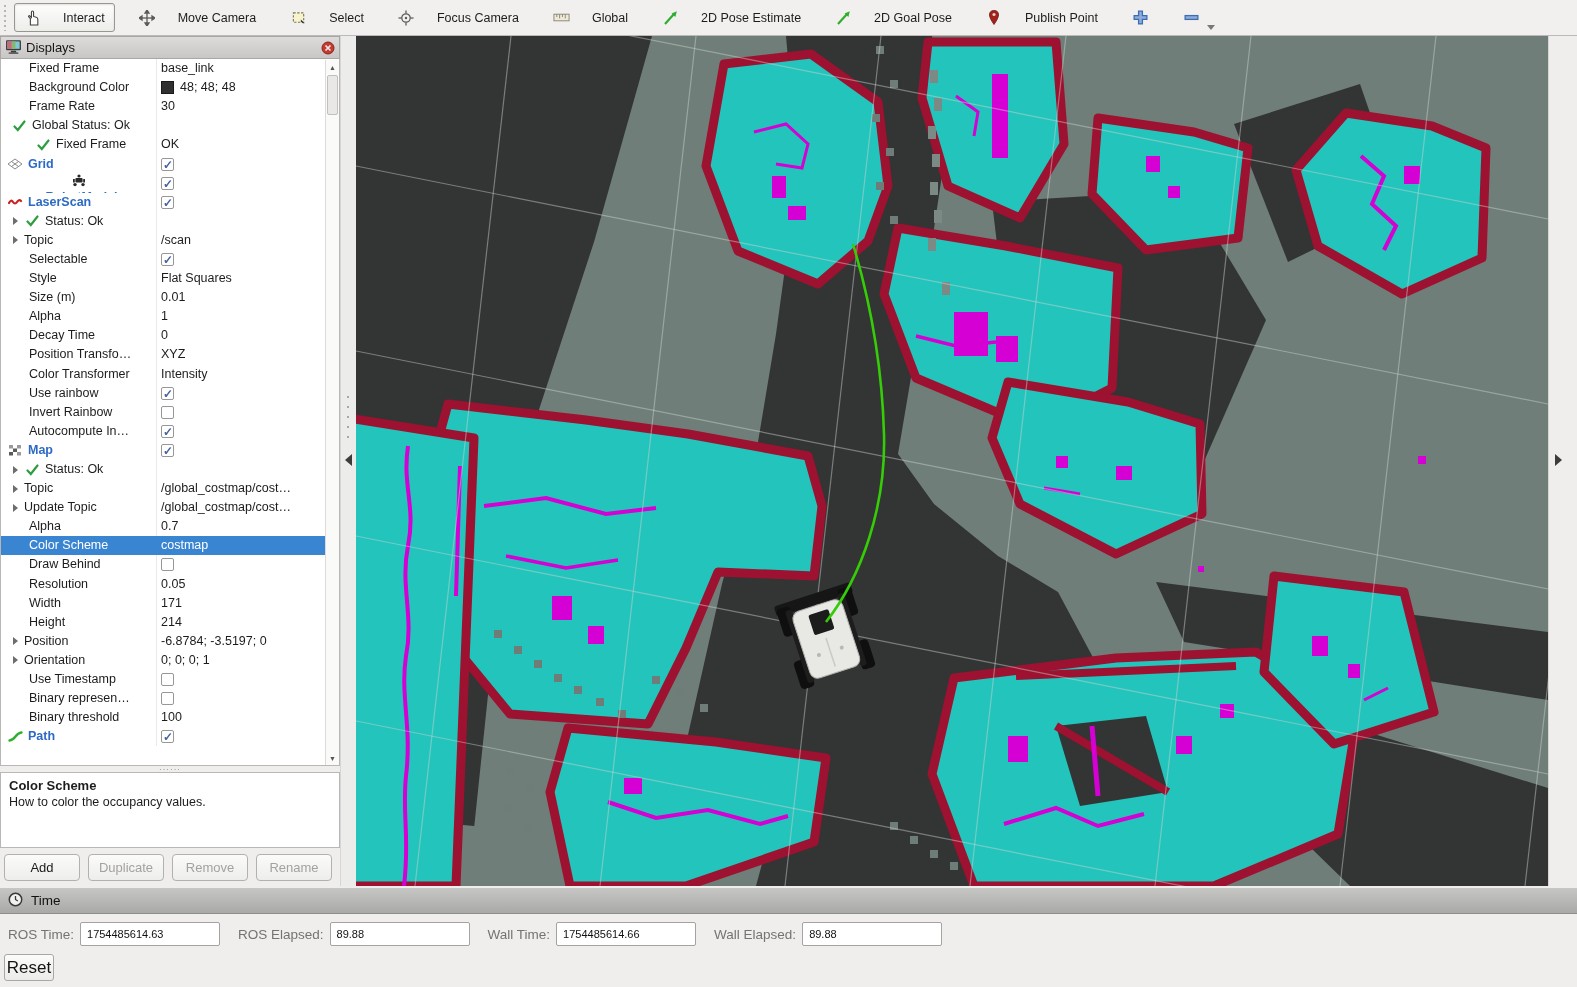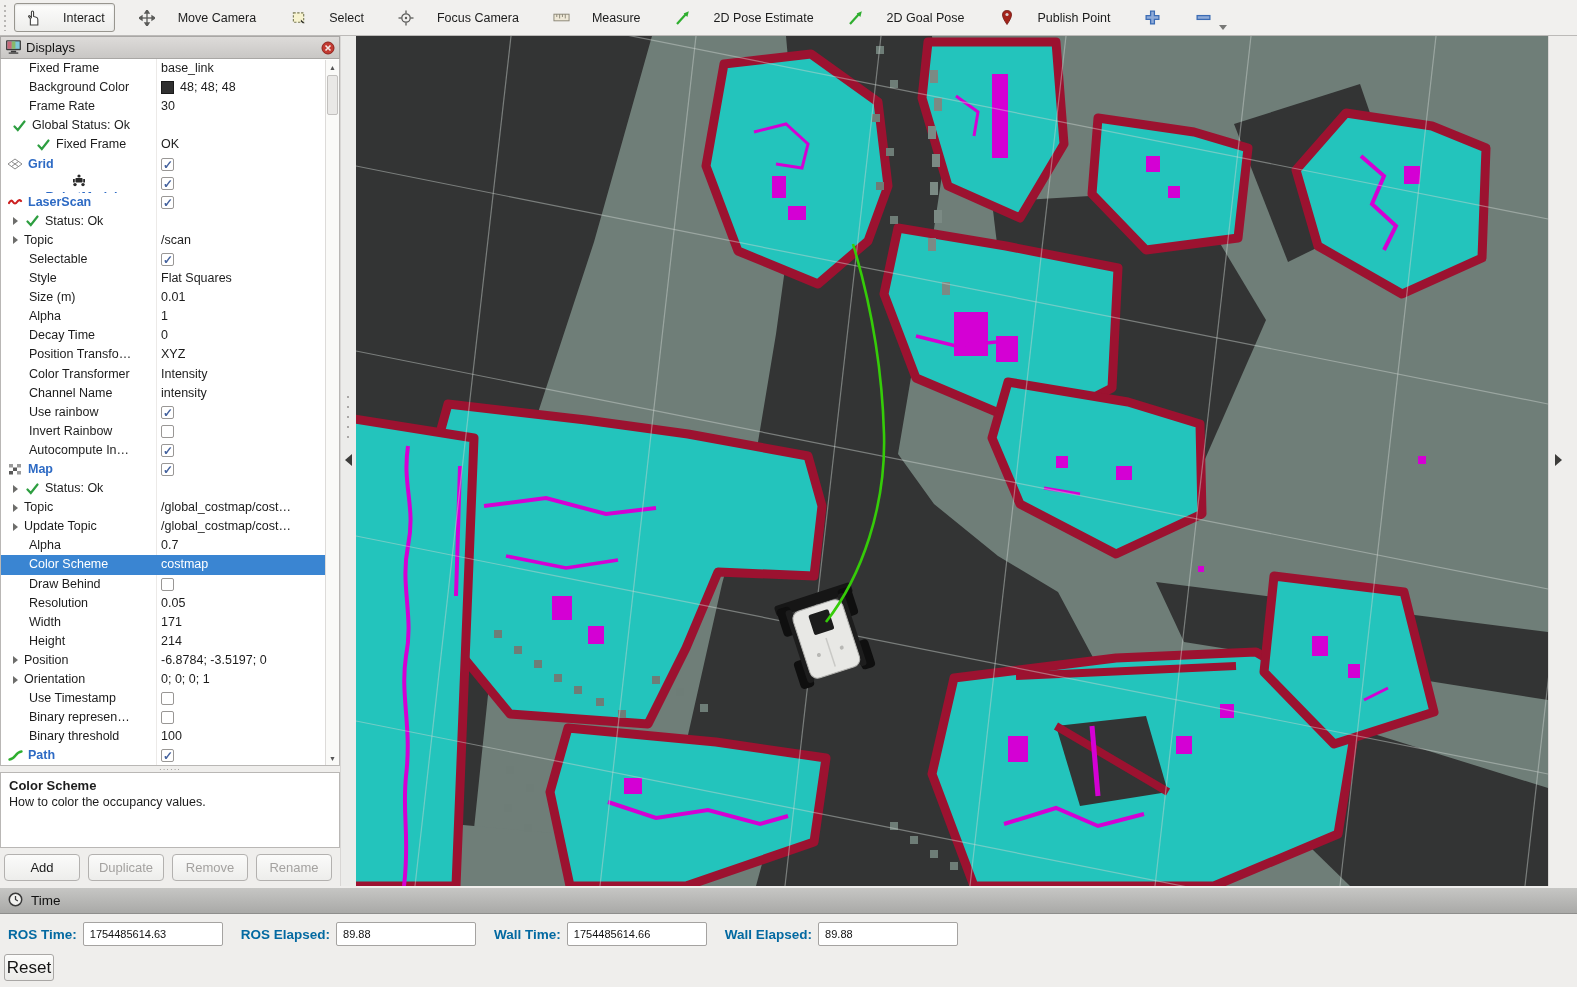--- a/index.html
+++ b/index.html
@@ -78,21 +78,21 @@
   .gdash{fill:#7b8a84;}
   .gridline{stroke:var(--grid-line);stroke-width:1.2;opacity:.45;}
   .pathline{stroke:var(--path-green);stroke-width:2.6;fill:none;}
 
   
   #time-panel{position:absolute;left:0;top:886px;width:1577px;height:101px;background:#efeeec;}
   #time-header{position:absolute;left:0;top:2px;width:1577px;height:26px;background:linear-gradient(#c6c6c4,#a9a9a7);
     border-top:1px solid #98
 9896;border-bottom:1px solid #8e8e8c;display:flex;align-items:center;gap:8px;padding:0 8px;font-size:13.5px;color:#111;}
   #time-fields{position:absolute;left:8px;top:34px;height:28px;display:flex;align-items:center;}
-  #time-fields label{font-size:13.5px;margin-right:6px;color:#0369a1;font-weight:bold;}
+  #time-fields label{font-size:13.5px;margin-right:6px;color:#737373;}
   #time-fields input{width:140px;height:24px;border:1px solid #a5a3a1;border-radius:2px;background:#fff;
     font-family:"Liberation Sans",sans-serif;font-size:11px;padding:0 6px;color:#111;margin-right:18px;}
   #reset-button{position:absolute;left:4px;top:68px;width:50px;height:27px;border:1px solid #a9a7a5;border-radius:3px;
     background:linear-gradient(#fcfcfb,#ebebe9);font-size:17px;display:flex;align-items:center;justify-content:center;color:#141414;}
 </style>
 </head>
 <body>
 
 <div id="toolbar">
   <div class="grip"></div>
@@ -148,21 +148,21 @@
         <svg width="18" height="13" viewBox="0 0 18 13">
           <rect x="1" y="3" width="16" height="7" fill="#efe9d8" stroke="#8a8676" stroke-width="1"></rect>
           <g stroke="#8a8676" stroke-width="1">
             <line x1="4" y1="3" x2="4" y2="6"></line>
             <line x1="7" y1="3" x2="7" y2="7.5"></line>
             <line x1="10" y1="3" x2="10" y2="6"></line>
             <line x1="13" y1="3" x2="13" y2="7.5"></line>
           </g>
         </svg>
       </span>
-      <span>Measure</span>
+      <span>Global</span>
     </div>
     <div class="tool">
       <span class="ticon">
         <svg width="16" height="16" viewBox="0 0 16 16">
           <line x1="2" y1="14" x2="11" y2="4" stroke="#2fae2f" stroke-width="2.2"></line>
           <path d="M13.8 1.2 L12.4 7 L8.6 3.4 Z" fill="#2fae2f"></path>
         </svg>
       </span>
       <span>2D Pose Estimate</span>
     </div>
@@ -386,28 +386,20 @@
         <span class="val">
           <span>XYZ</span>
         </span>
       </div>
       <div class="trow">
         <span class="lbl" style="padding-left: 28px;">
           <span>Color Transformer</span>
         </span>
         <span class="val">
           <span>Intensity</span>
-        </span>
-      </div>
-      <div class="trow">
-        <span class="lbl" style="padding-left: 28px;">
-          <span>Channel Name</span>
-        </span>
-        <span class="val">
-          <span>intensity</span>
         </span>
       </div>
       <div class="trow">
         <span class="lbl" style="padding-left: 28px;">
           <span>Use rainbow</span>
         </span>
         <span class="val">
           <span class="cb on"></span>
         </span>
       </div>

